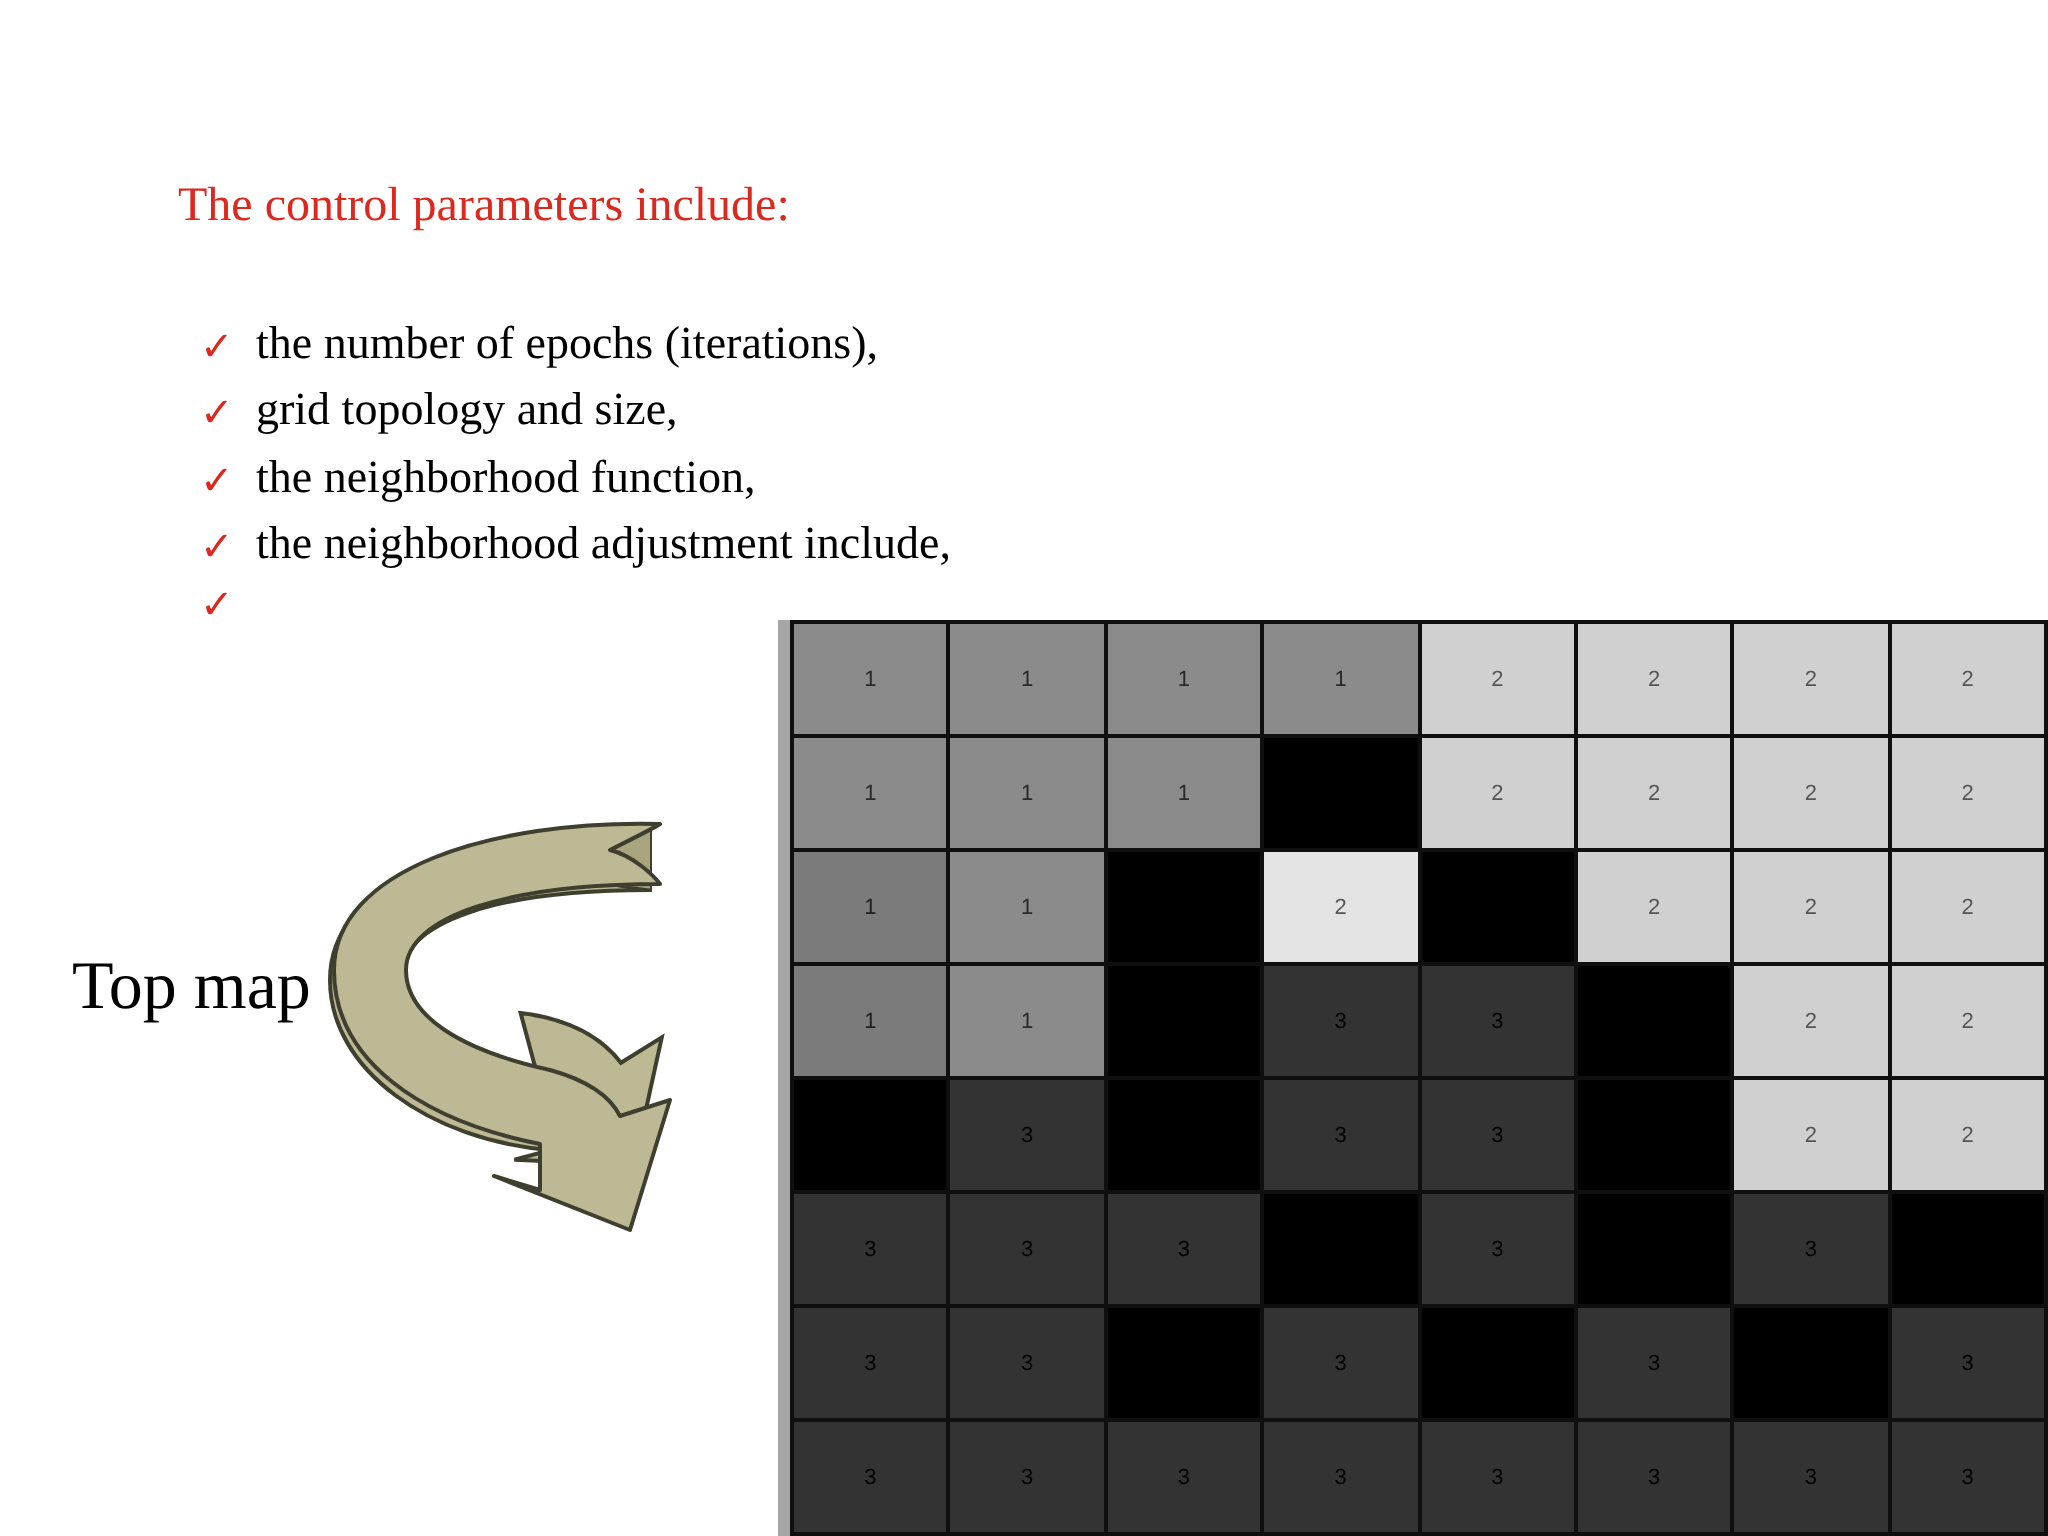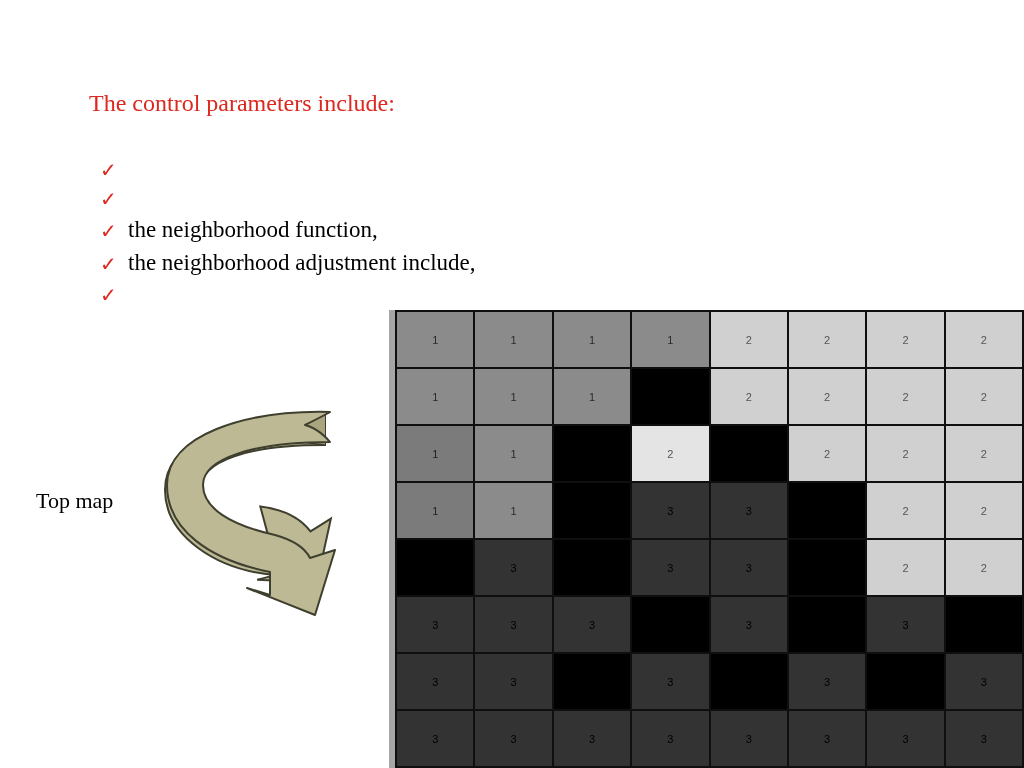--- a/index.html
+++ b/index.html
@@ -38,23 +38,22 @@
     font-size: 20px;
     width: 18px;
     display: inline-block;
     position: relative;
     top: 1px;
   }
   .topmap-label {
     position: absolute;
     left: 36px;
     top: 475px;
-    font-size: 22px;
+    font-size: 34px;
     color: #000;
-    margin-top: 13px;
   }
   .arrow-wrap {
     position: absolute;
     left: 155px;
     top: 400px;
   }
   .grid-wrap {
     position: absolute;
     left: 389px;
     top: 310px;
@@ -84,23 +83,25 @@
   .c2w { background: #e4e4e4; color: #555; }
 </style>
 </head>
 <body>
 
 <div class="heading">The control parameters include:</div>
 
 <div class="bullets">
   <div class="bullet-row">
     <span class="check">✓</span>
-  </div>
-  <div class="bullet-row">
-    <span class="check">✓</span>
+    <span>the number of epochs (iterations),</span>
+  </div>
+  <div class="bullet-row">
+    <span class="check">✓</span>
+    <span>grid topology and size,</span>
   </div>
   <div class="bullet-row">
     <span class="check">✓</span>
     <span>the neighborhood function,</span>
   </div>
   <div class="bullet-row">
     <span class="check">✓</span>
     <span>the neighborhood adjustment include,</span>
   </div>
   <div class="bullet-row">

